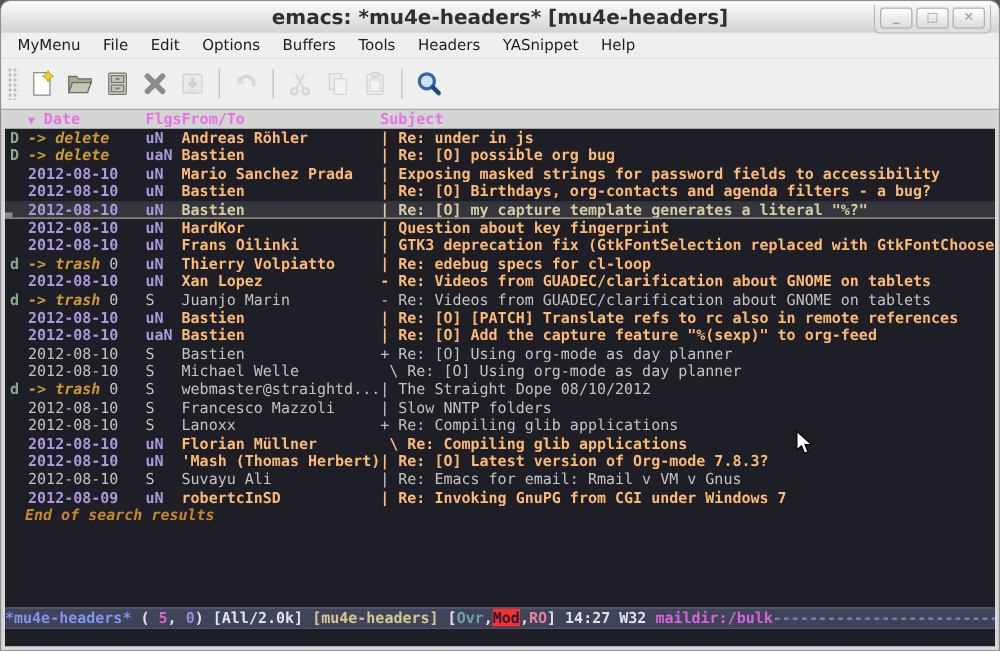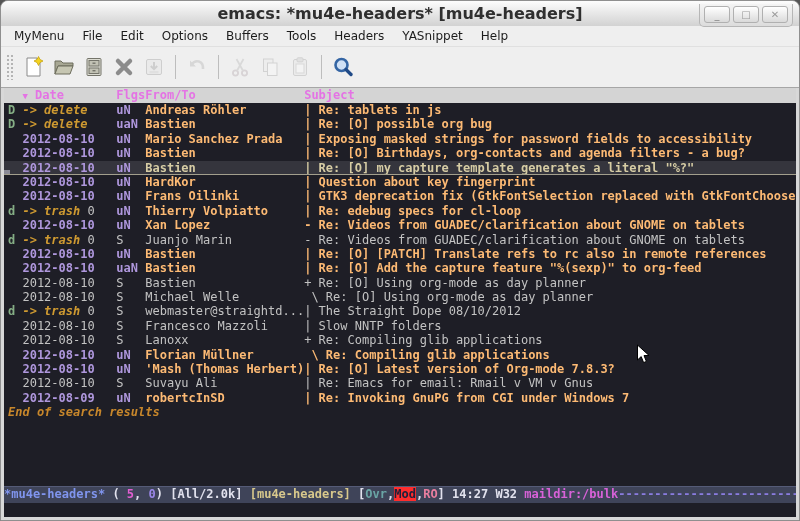--- a/index.html
+++ b/index.html
@@ -49,21 +49,21 @@
   .row.read{color:#c3c3c3;}
   .row.unread .c-date,.row.unread .c-flags{color:#af97dd;font-weight:bold;}
   .row.unread .c-from,.row.unread .c-subject{color:#fdba74;font-weight:bold;}
   .row.current{background:#35353d;border-bottom:1px solid #a39f8d;}
   .row.current .c-date,.row.current .c-flags{color:#af97dd;font-weight:bold;}
   .row.current .c-from,.row.current .c-subject{color:#d6cca4;font-weight:bold;}
   .row .c-mark{color:#85ae85;font-weight:bold;}
   .row.marked .c-date{color:#cf9a31;font-style:italic;font-weight:bold;}
   .row.marked .c-date .extra{color:#c3c3c3;font-style:normal;font-weight:normal;}
   .endline{color:#c8872b;font-style:italic;font-weight:bold;height:14.4px;line-height:14.4px;
-           padding-left:4px;white-space:pre;}
+           padding-left:16px;white-space:pre;}
   .fringe-ind{position:absolute;left:0;width:6px;height:4px;background:#8b8b97;}
   
   .modeline{height:17px;flex:0 0 17px;margin:0 3px;background:#3f4459;
             font-family:"DejaVu Sans Mono","Liberation Mono",monospace;font-size:12px;
             line-height:17px;white-space:pre;overflow:hidden;color:#e2e2ee;font-weight:bold;
             box-shadow:inset 0 1px 0 #555b77;}
   .seg-plain{color:#e2e2ee;} .seg-buffer-name{color:#8095ee;}
   .seg-num-magenta{color:#e25fd2;} .seg-num-purple{color:#9b87e8;}
   .seg-mode-name{color:#d8c88c;} .seg-ovr{color:#6aa5a5;}
   .seg-mod{color:#20203a;background:#ff2d2d;} .seg-ro{color:#ea7f9f;}
@@ -180,21 +180,21 @@
         <span class="c-flags">Flgs</span>
         <span class="c-from">From/To</span>
         <span class="c-subject">Subject</span>
       </div>
       <div id="rows">
           <div class="row unread marked">
     <span class="c-mark">D</span>
     <span class="c-date">-&gt; delete</span>
     <span class="c-flags">uN</span>
     <span class="c-from">Andreas Röhler</span>
-    <span class="c-subject">| Re: tablets in js</span>
+    <span class="c-subject">| Re: under in js</span>
   </div>
           <div class="row unread marked">
     <span class="c-mark">D</span>
     <span class="c-date">-&gt; delete</span>
     <span class="c-flags">uaN</span>
     <span class="c-from">Bastien</span>
     <span class="c-subject">| Re: [O] possible org bug</span>
   </div>
           <div class="row unread">
     <span class="c-mark"></span>

